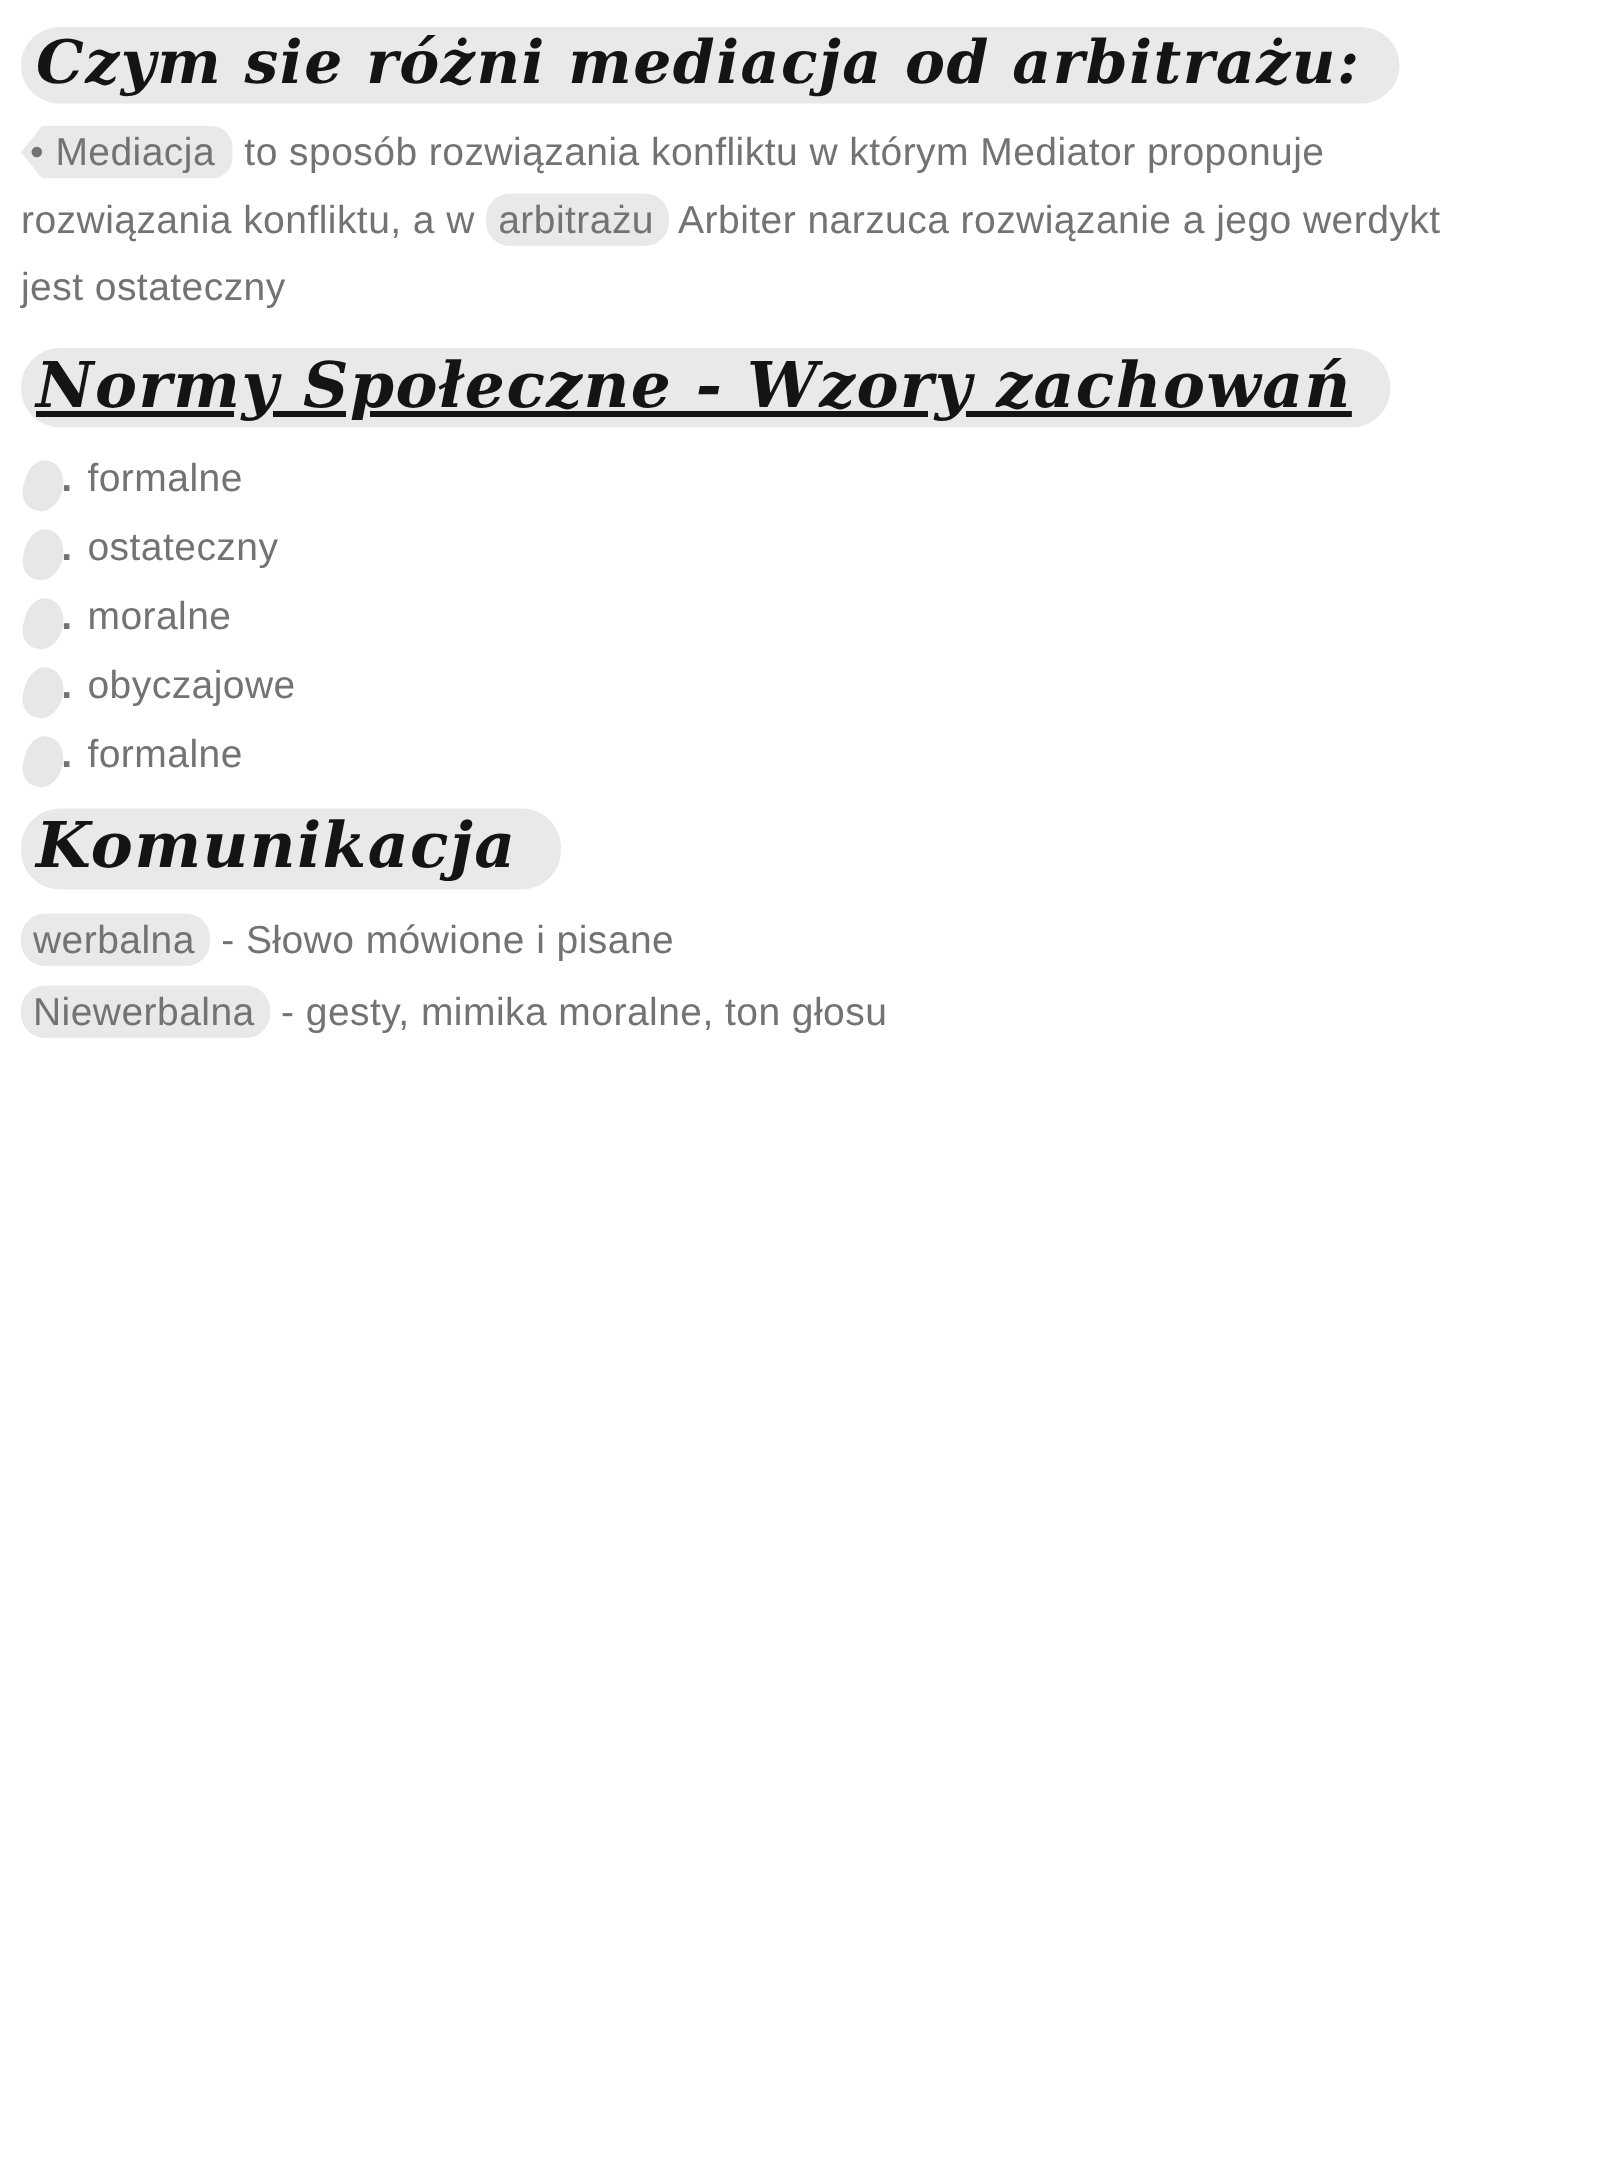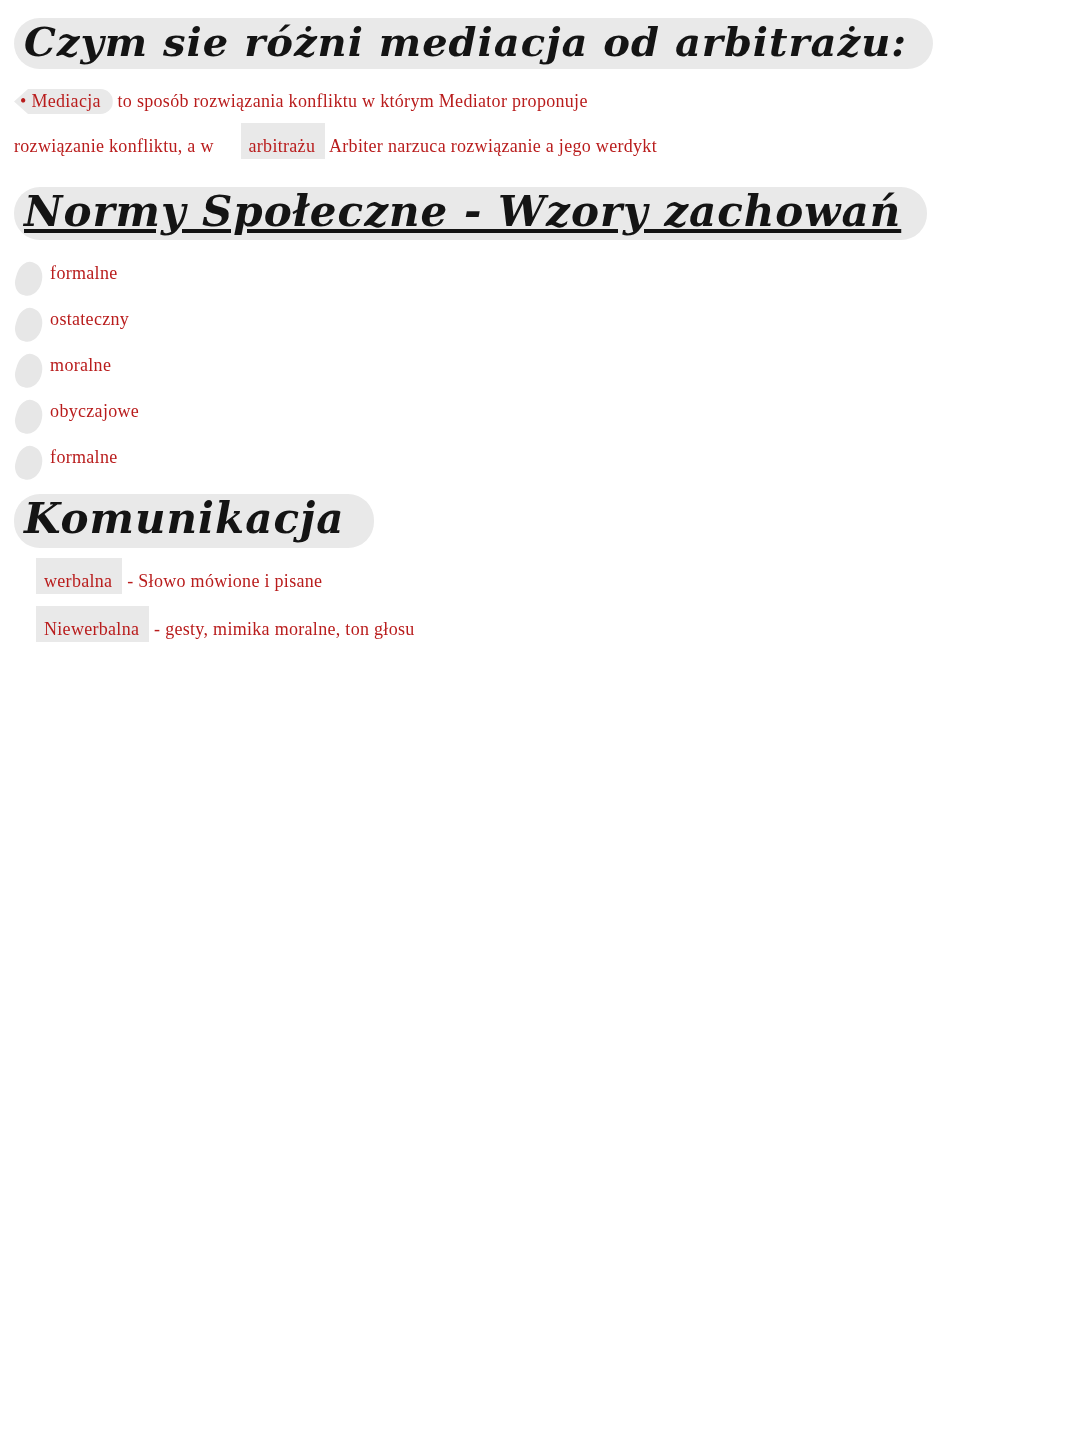--- a/index.html
+++ b/index.html
@@ -36,34 +36,33 @@
     line-height: 1.15;
   }
   .h1-wrap { margin: 6px 0 10px 0; }
   .h2-wrap { margin: 18px 0 8px 0; }
   .h3-wrap { margin: 14px 0 10px 0; }
   .h2-wrap .script-heading { font-size: 42px; text-decoration: underline; }
   .h3-wrap .script-heading { font-size: 42px; padding-right: 30px; }
 
   
   .hand {
-    font-family: Liberation Serif, serif;
-    font-size: 18px;
+    font-family: Liberation Sans, sans-serif;
+    font-size: 26px;
     letter-spacing: 0.3px;
-    color: #b91c1c;
+    color: #737373;
   }
   .para .line {
     line-height: 45px;
     white-space: nowrap;
   }
   .hl {
     background: #e9e9e9;
-    border-radius: 0;
-    padding: 13px 10px 3px 8px;
-    margin-left: 22px;
+    border-radius: 16px;
+    padding: 2px 10px 3px 8px;
   }
   .hl-tag {
     background: #e9e9e9;
     border-radius: 3px 14px 14px 3px;
     padding: 2px 12px 3px 6px;
     clip-path: polygon(14px 0, 100% 0, 100% 100%, 14px 100%, 0 50%);
   }
 
   
   .norm-list { margin-top: 10px; }
@@ -104,21 +103,24 @@
 
   <div class="h1-wrap">
     <span class="script-heading">Czym sie różni mediacja od arbitrażu:</span>
   </div>
 
   <div class="para hand">
     <div class="line">
       <span class="hl-tag">• Mediacja</span><span> to sposób rozwiązania konfliktu w którym Mediator proponuje</span>
     </div>
     <div class="line">
-      <span>rozwiązanie konfliktu, a w </span><span class="hl">arbitrażu</span><span> Arbiter narzuca rozwiązanie a jego werdykt</span>
+      <span>rozwiązania konfliktu, a w </span><span class="hl">arbitrażu</span><span> Arbiter narzuca rozwiązanie a jego werdykt</span>
+    </div>
+    <div class="line">
+      <span>jest ostateczny</span>
     </div>
   </div>
 
   <div class="h2-wrap">
     <span class="script-heading">Normy Społeczne - Wzory zachowań</span>
   </div>
 
   <div class="norm-list hand">
     <div class="norm-item">
       <span class="num">

